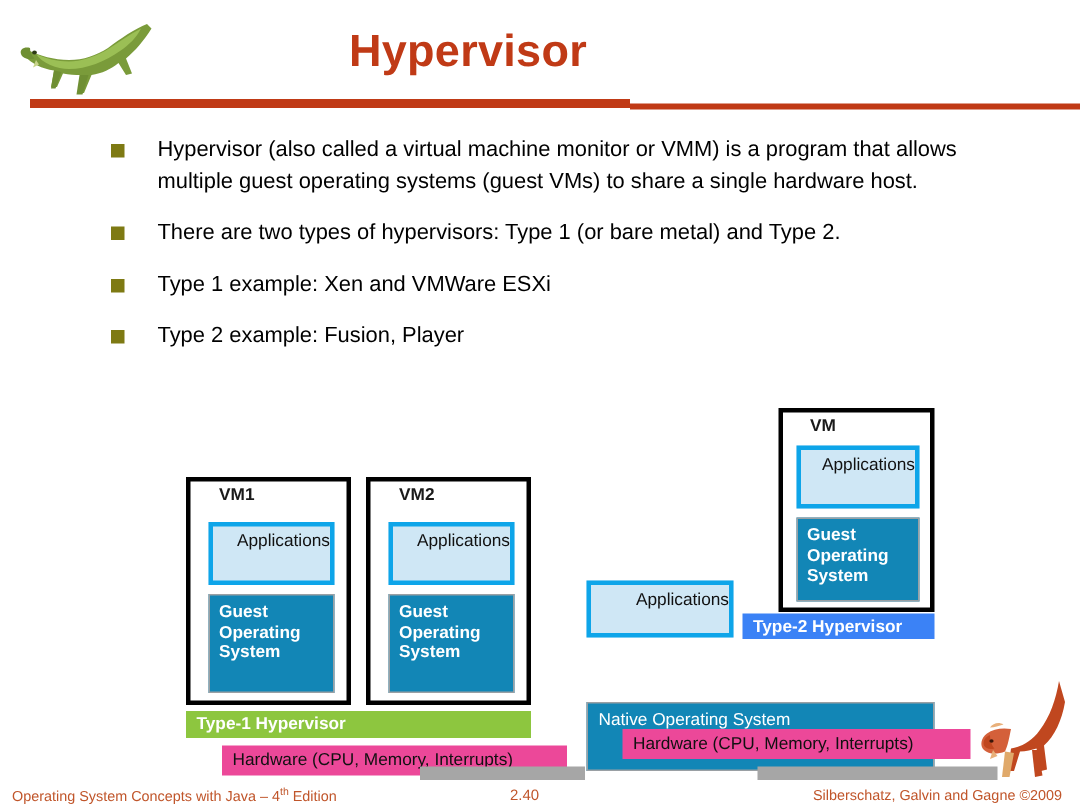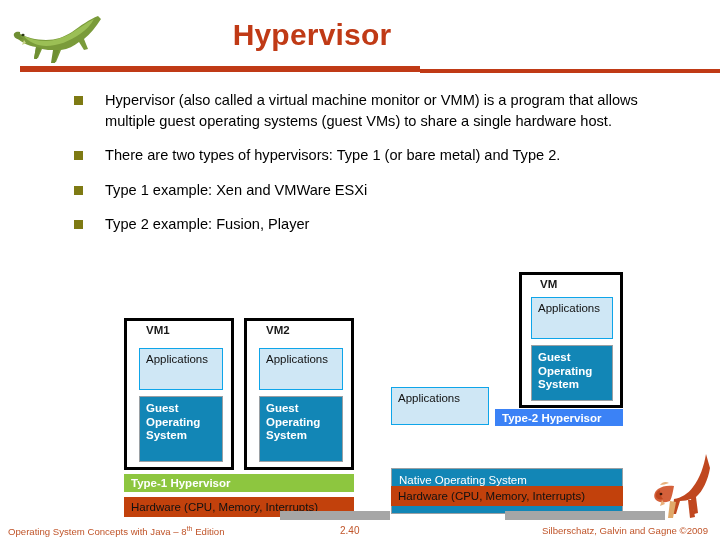--- a/index.html
+++ b/index.html
@@ -67,25 +67,26 @@
   }
   .vm-label{
     position:absolute;
     font-size:11.5px;
     font-weight:bold;
     color:#1a1a1a;
   }
   .box-apps{
     position:absolute;
     background:#CFE7F5;
-    border:1px solid #0ea5e9;
+    border:3px solid #0ea5e9;
     box-sizing:border-box;
     font-size:11.5px;
     color:#111;
     padding:4px 0 0 6px;
+    text-align:right;
   }
   .box-guest{
     position:absolute;
     background:#1286B6;
     border:1px solid #9aa0a4;
     box-sizing:border-box;
     color:#ffffff;
     font-size:11.5px;
     font-weight:bold;
     line-height:13.5px;
@@ -104,25 +105,26 @@
     position:absolute;
     background:#3b82f6;
     color:#ffffff;
     font-size:11.5px;
     font-weight:bold;
     padding:3px 0 0 7px;
     box-sizing:border-box;
   }
   .bar-hw{
     position:absolute;
-    background:#c2410c;
+    background:#ec4899;
     color:#111111;
     font-size:11.5px;
     padding:4px 0 0 7px;
     box-sizing:border-box;
+    margin-left:24px;
   }
   .box-native{
     position:absolute;
     background:#1286B6;
     border:1px solid #9aa0a4;
     box-sizing:border-box;
     color:#ffffff;
     font-size:11.5px;
     font-weight:normal;
     padding:5px 0 0 7px;
@@ -253,18 +255,18 @@
       <ellipse cx="13" cy="42" rx="1.4" ry="1.2" fill="#3a1508"></ellipse>
       <path d="M14 48 L12 54 L17 52 Z" fill="#E8B07A"></path>
       <path d="M22 49 L20 66 L25 66 L28 50 Z" fill="#E0A96A"></path>
       <path d="M40 48 L42 66 L47 65 L44 48 Z" fill="#C0471F"></path>
       <path d="M12 33 C14 30 18 29 21 31 C18 32 15 33 12 33 Z" fill="#E8B07A"></path>
     </g>
   </svg>
 </div>
 
 <div class="footer-left">
-  <span>Operating System Concepts with Java – 8</span><sup>th</sup><span> Edition</span>
+  <span>Operating System Concepts with Java – 4</span><sup>th</sup><span> Edition</span>
 </div>
 
 <div class="footer-center">2.40</div>
 
 <div class="footer-right">Silberschatz, Galvin and Gagne ©2009</div>
 
 </body></html>

